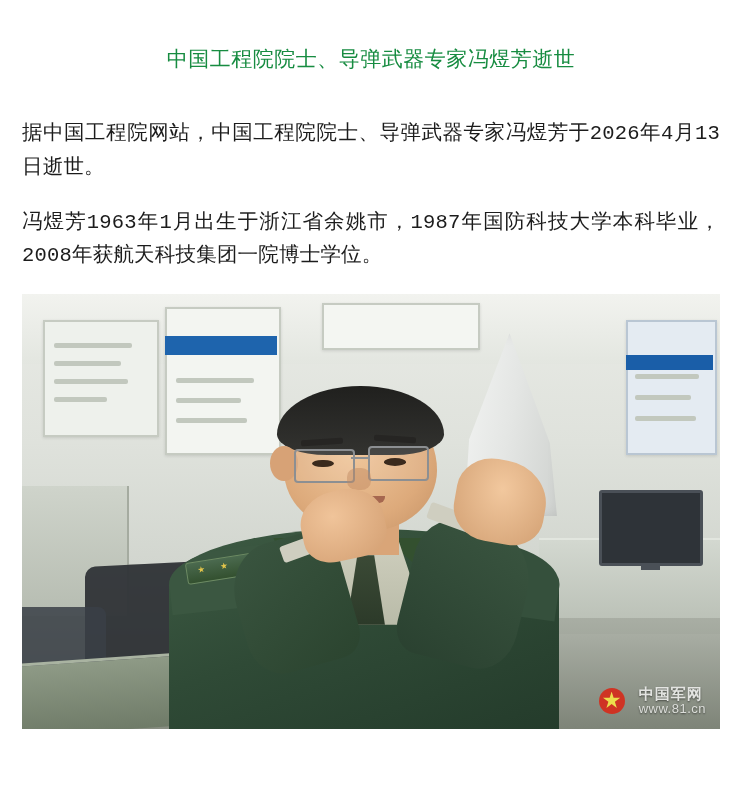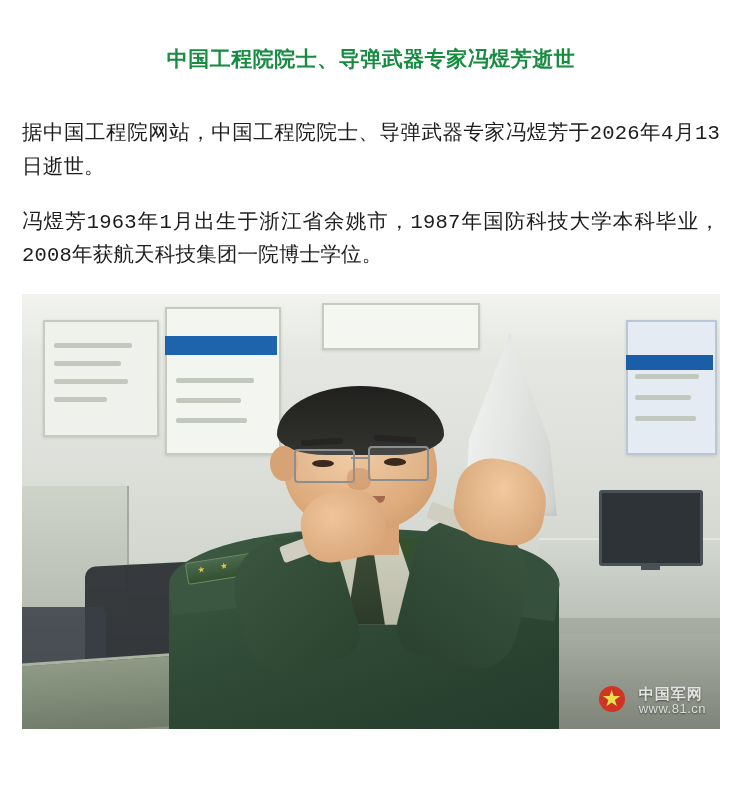--- a/index.html
+++ b/index.html
@@ -19,21 +19,21 @@
     width: 742px;
     height: 800px;
     background: #ffffff;
     box-sizing: border-box;
   }
   .article-title {
     margin: 0;
     padding: 44px 36px 0 36px;
     text-align: center;
     font-size: 21px;
-    font-weight: bold;
+    font-weight: normal;
     line-height: 1.4;
     color: #178c41;
     letter-spacing: 0.5px;
   }
   .body-copy {
     padding: 0 22px;
     margin-top: 44px;
     font-family: Liberation Mono, monospace;
   }
   .paragraph {
@@ -334,21 +334,21 @@
     background: linear-gradient(100deg, #f7f8f7 0%, #e4e6e4 52%, #cdd0cd 100%);
     clip-path: polygon(52% 0%, 86% 60%, 92% 100%, 14% 100%, 18% 58%);
     box-shadow: inset -6px 0 14px rgba(0,0,0,.10);
   }
   
   .watermark {
     position: absolute;
     right: 14px;
     bottom: 14px;
     display: flex;
-    align-items: flex-start;
+    align-items: center;
     gap: 14px;
     opacity: .95;
   }
   .wm-star {
     width: 26px; height: 26px;
     background: #d32f1f;
     border-radius: 50%;
     position: relative;
     display: inline-block;
   }

